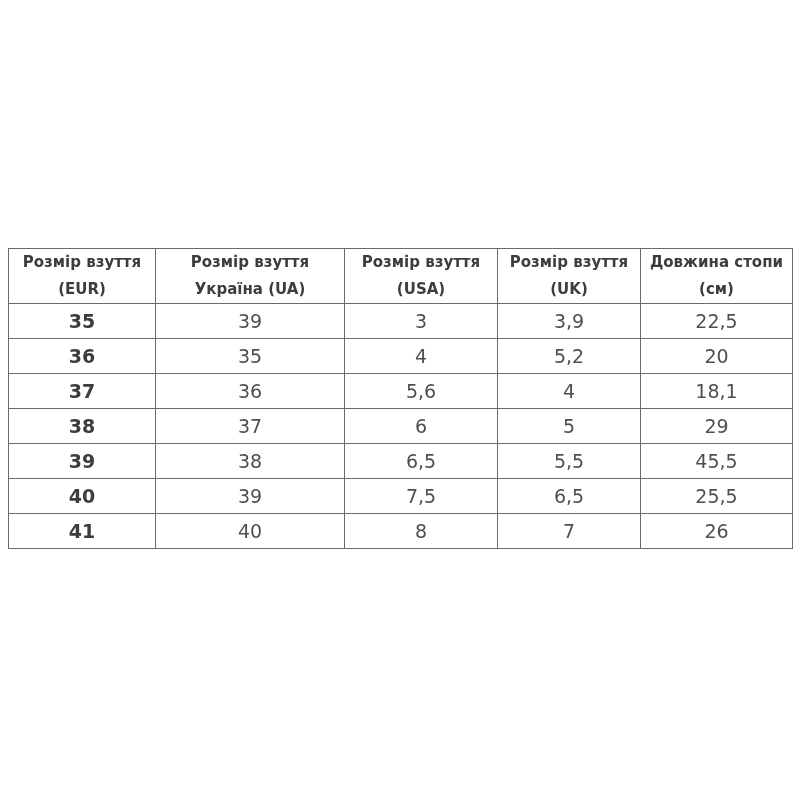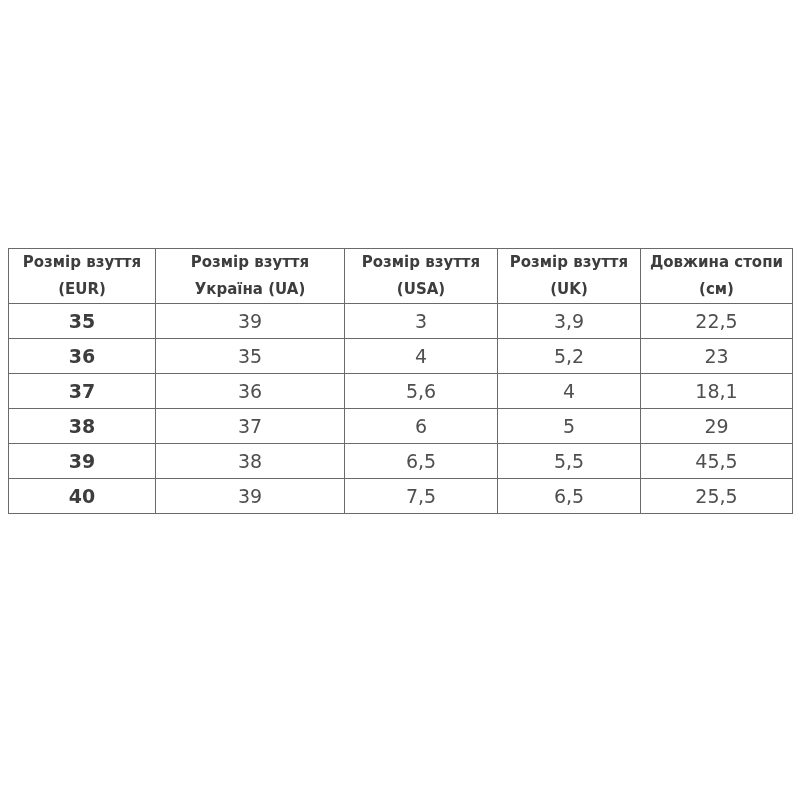--- a/index.html
+++ b/index.html
@@ -87,21 +87,21 @@
           <td>39</td>
           <td>3</td>
           <td>3,9</td>
           <td>22,5</td>
         </tr>
         <tr>
           <td class="bold">36</td>
           <td>35</td>
           <td>4</td>
           <td>5,2</td>
-          <td>23</td>
+          <td>20</td>
         </tr>
         <tr>
           <td class="bold">37</td>
           <td>36</td>
           <td>5,6</td>
           <td>4</td>
           <td>18,1</td>
         </tr>
         <tr>
           <td class="bold">38</td>
@@ -117,15 +117,22 @@
           <td>5,5</td>
           <td>45,5</td>
         </tr>
         <tr>
           <td class="bold">40</td>
           <td>39</td>
           <td>7,5</td>
           <td>6,5</td>
           <td>25,5</td>
         </tr>
+        <tr>
+          <td class="bold">41</td>
+          <td>40</td>
+          <td>8</td>
+          <td>7</td>
+          <td>26</td>
+        </tr>
       </tbody>
   </table>
 </div>
 
 </body></html>

